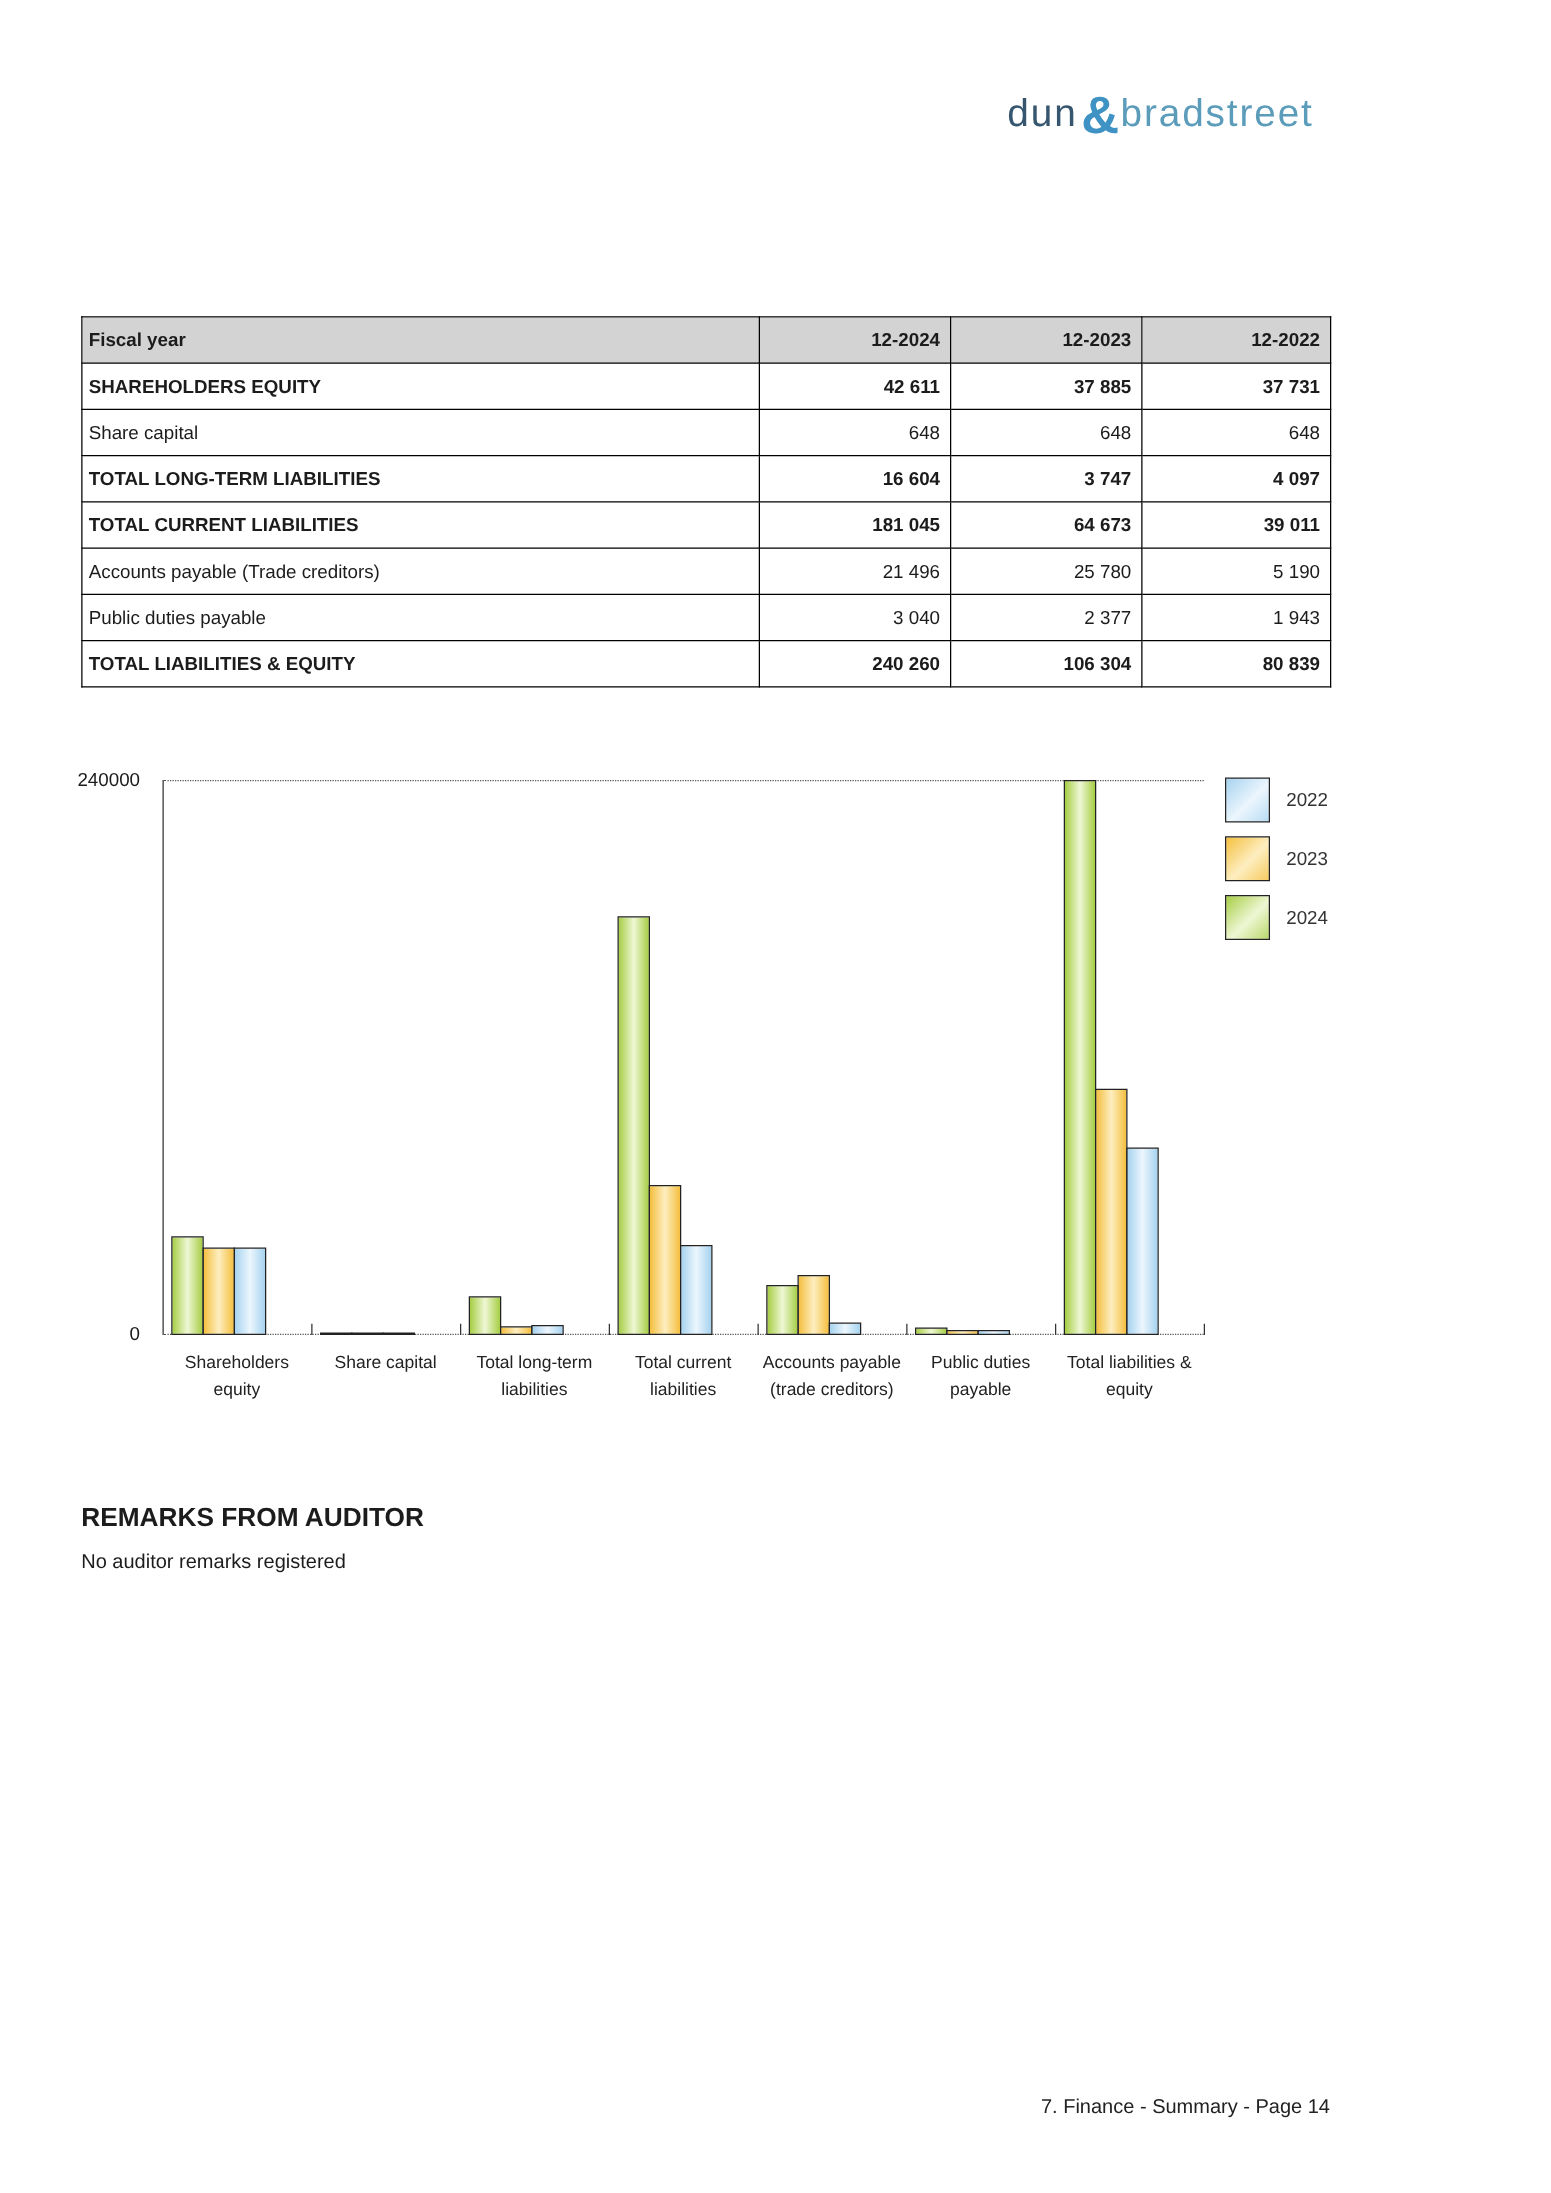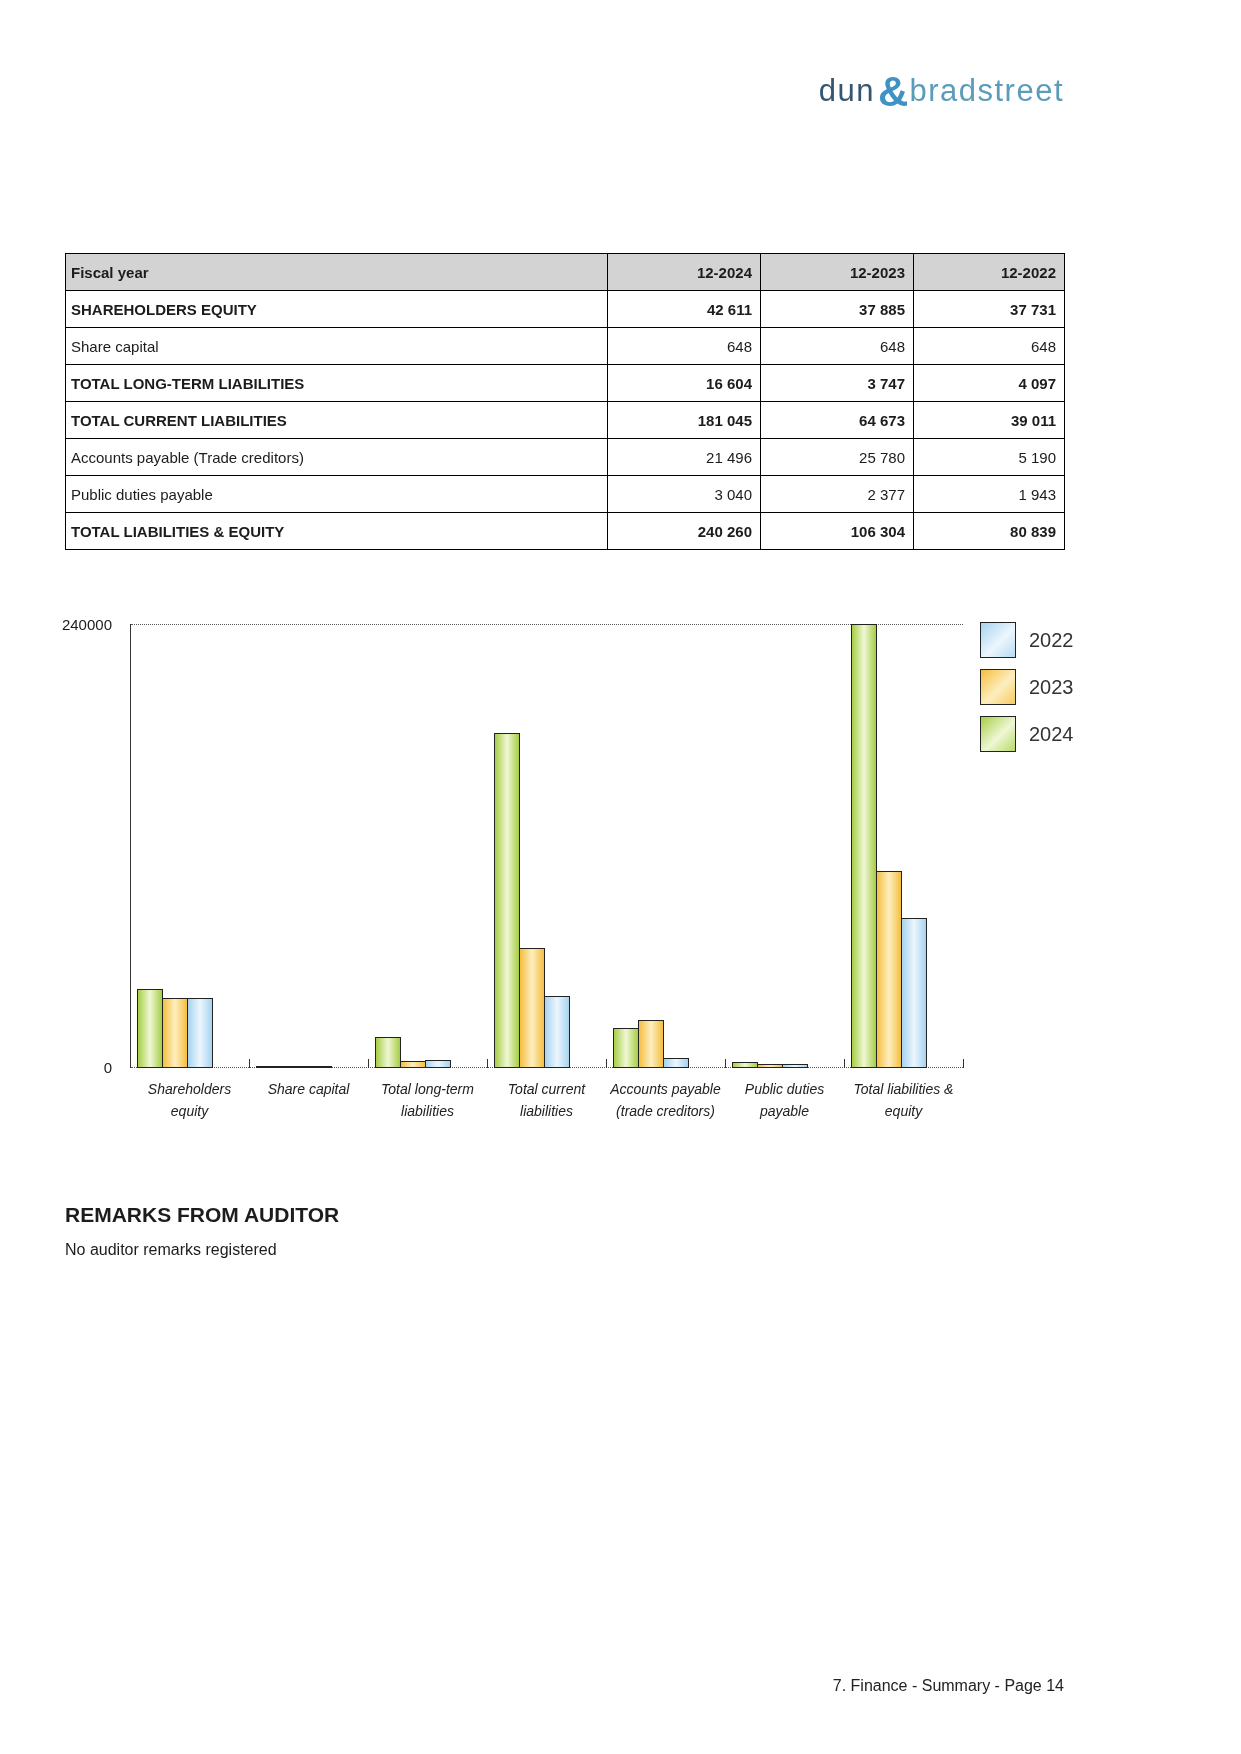--- a/index.html
+++ b/index.html
@@ -1,21 +1,21 @@
 <!DOCTYPE html>
 <html><head>
 <meta charset="utf-8">
 <style>
   * { margin:0; padding:0; box-sizing:border-box; }
   html,body { background:#ffffff; }
   body { font-family:"Liberation Sans", sans-serif; color:#1c1c1c; }
   .page { position:relative; width:1241px; height:1754px; background:#fff; overflow:hidden; }
 
   
-  .logo { position:absolute; top:68px; right:177px; font-size:31px; font-weight:500; white-space:nowrap; }
+  .logo { position:absolute; top:68px; right:190px; font-size:31px; font-weight:500; white-space:nowrap; }
   .logo-dun { color:#35566e; letter-spacing:1.5px; }
   .logo-amp { color:#3e92c4; font-size:42px; font-weight:600; margin:0 1px 0 3px; vertical-align:-5px; }
   .logo-brad { color:#5b9cba; letter-spacing:1.5px; }
 
   
   .section-head { position:absolute; left:65px; top:222px; width:999px; display:flex; justify-content:space-between; align-items:baseline; }
   .section-title { font-size:17px; font-weight:bold; }
   .units-note { font-size:16px; }
 
   
@@ -31,28 +31,28 @@
   .chart { position:absolute; left:0; top:0; }
   .plot { position:absolute; left:130px; top:624px; width:833px; height:444px; border-left:1px solid #333; }
   .gridline-top { position:absolute; left:0; top:0; width:100%; height:0; border-top:1px dotted #555; }
   .baseline { position:absolute; left:0; bottom:0; width:100%; height:0; border-top:1px dotted #555; }
   .tick { position:absolute; bottom:0; width:1px; height:9px; background:#333; z-index:1; }
   .bar-group { position:absolute; bottom:0; height:100%; }
   .bar { position:absolute; bottom:0; border:1px solid #222; z-index:2; }
   .ytick { position:absolute; font-size:15px; text-align:right; width:56px; left:56px; }
   .ytick-top { top:616px; }
   .ytick-bottom { top:1059px; }
-  .x-labels { position:absolute; left:130px; top:1078px; width:833px; height:50px;font-style:italic; }
+  .x-labels { position:absolute; left:130px; top:1078px; width:833px; height:50px; }
   .x-label { position:absolute; width:150px; transform:translateX(-50%); text-align:center; font-size:14px; line-height:22px; color:#222; }
 
   
   .legend { position:absolute; left:980px; top:622px; }
   .legend-item { display:flex; align-items:center; margin-bottom:11px; height:36px; }
   .legend-swatch { width:36px; height:36px; border:1px solid #222; margin-right:13px; }
-  .legend-label { font-size:20px; color:#333; }
+  .legend-label { font-size:15px; color:#333; }
 
   
   .remarks-title { position:absolute; left:65px; top:1203px; font-size:21px; font-weight:bold; }
   .remarks-body { position:absolute; left:65px; top:1241px; font-size:16px; }
 
   
   .footer { position:absolute; right:177px; top:1677px; font-size:16px; color:#222;margin-left:38px; }
 </style>
 </head>
 <body>

